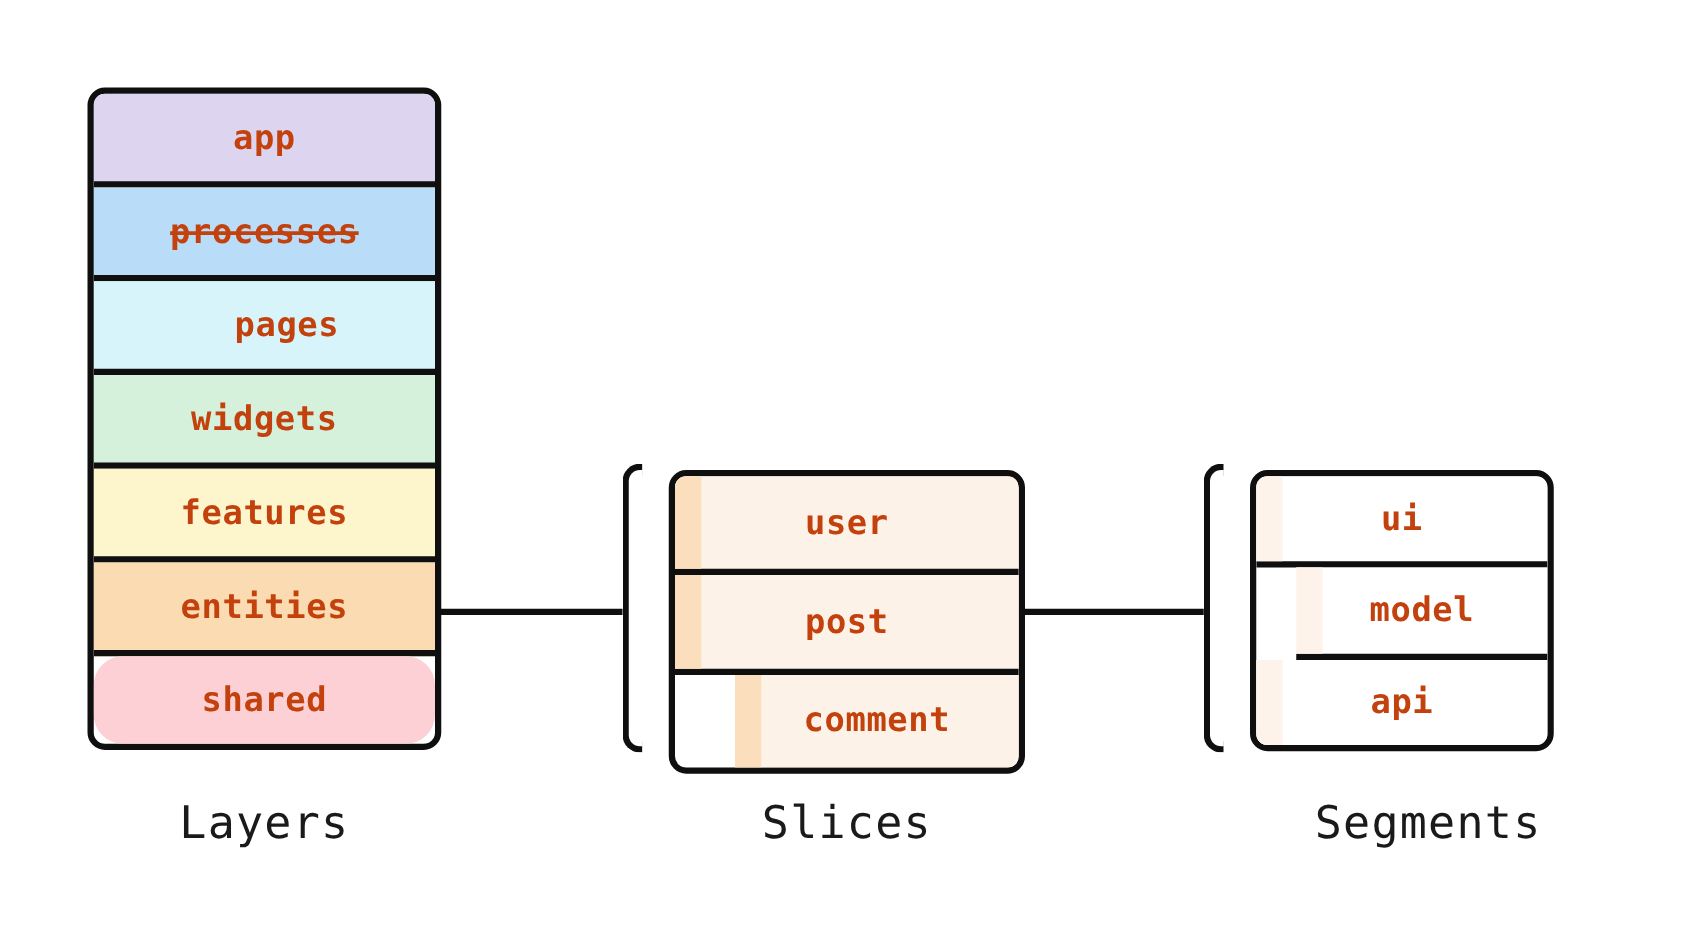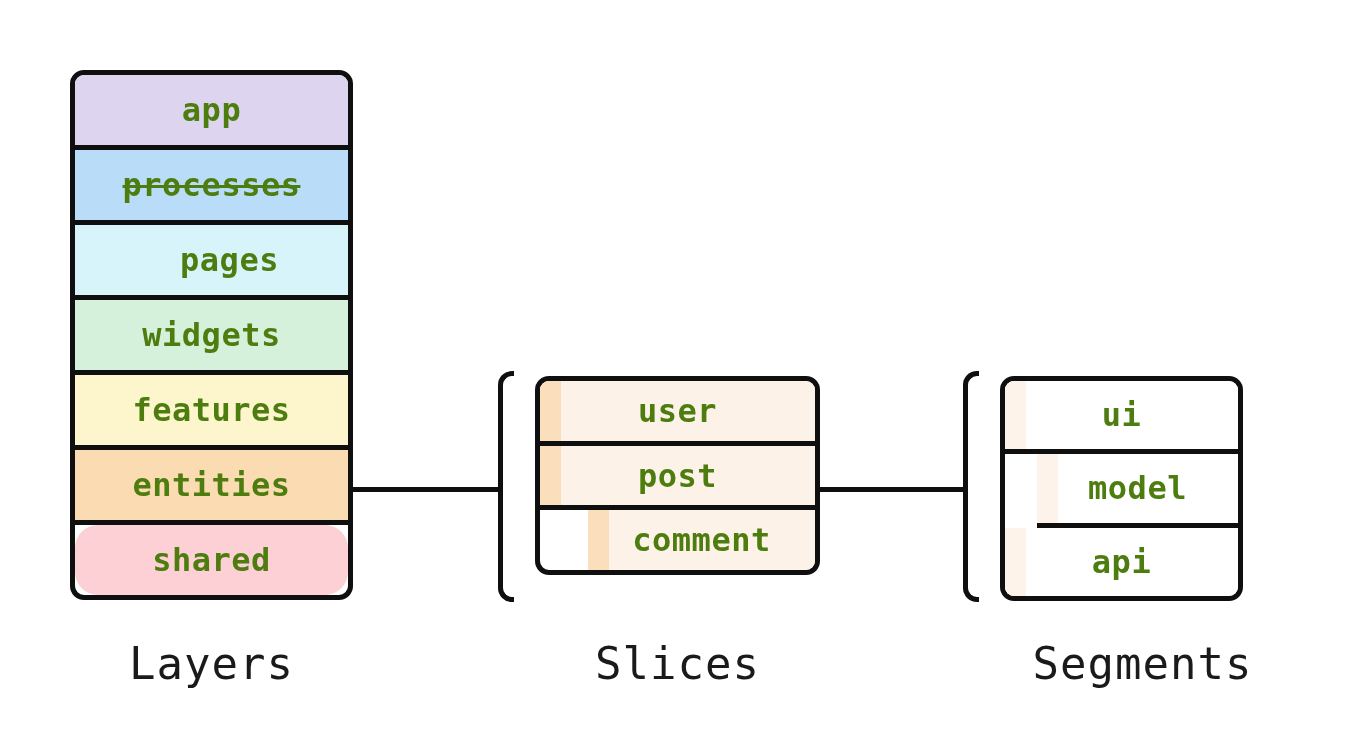--- a/index.html
+++ b/index.html
@@ -28,39 +28,39 @@
     position: relative;
     display: flex;
     align-items: center;
     justify-content: center;
   }
   .row:not(:last-child) { border-bottom: 5px solid #0f0f0f; }
   .row .label {
     position: relative;
     z-index: 2;
     font-weight: bold;
-    font-size: 32px;
+    font-size: 27px;
     letter-spacing: 0.5px;
-    color: #4d7c0f;
+    color: #c2410c;
     white-space: nowrap;
   }
   .row .stripe {
     position: absolute;
     left: 0; top: 0; bottom: 0;
     width: 21px;
     z-index: 1;
   }
   .strike {
     text-decoration: line-through;
     text-decoration-thickness: 2.5px;
     padding: 0 6px;
   }
 
   #layers-box   { left: 70px;   top: 70px;  width: 283px; height: 530px; }
-  #slices-box   { left: 535px;  top: 376px; width: 285px; height: 199px; }
+  #slices-box   { left: 535px;  top: 376px; width: 285px; height: 243px; }
   #segments-box { left: 1000px; top: 376px; width: 243px; height: 225px; }
 
   
   .bracket {
     position: absolute;
     width: 16px;
     height: 231px;
     top: 371px;
     border-left: 5px solid #0f0f0f;
     border-top: 5px solid #0f0f0f;
@@ -79,21 +79,21 @@
     top: 487px;
   }
   #connector-layers-slices   { left: 352px; width: 146px; }
   #connector-slices-segments { left: 819px; width: 144px; }
 
   
   .caption {
     position: absolute;
     top: 638px;
     text-align: center;
-    font-size: 44px;
+    font-size: 36px;
     font-weight: normal;
     color: #1a1a1a;
     letter-spacing: 1px;
   }
   #caption-layers   { left: 70px;   width: 283px; }
   #caption-slices   { left: 535px;  width: 285px; }
   #caption-segments { left: 1000px; width: 285px; }
 </style>
 </head>
 <body>

